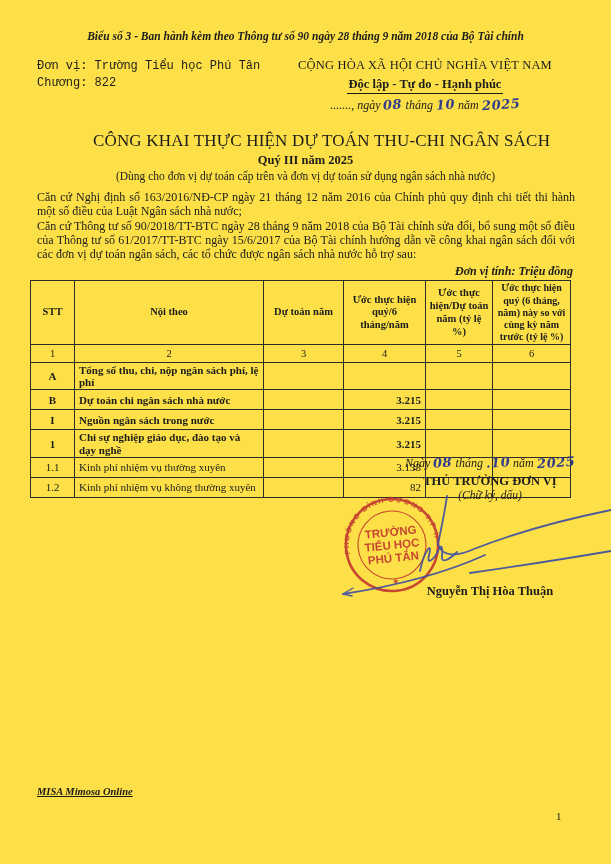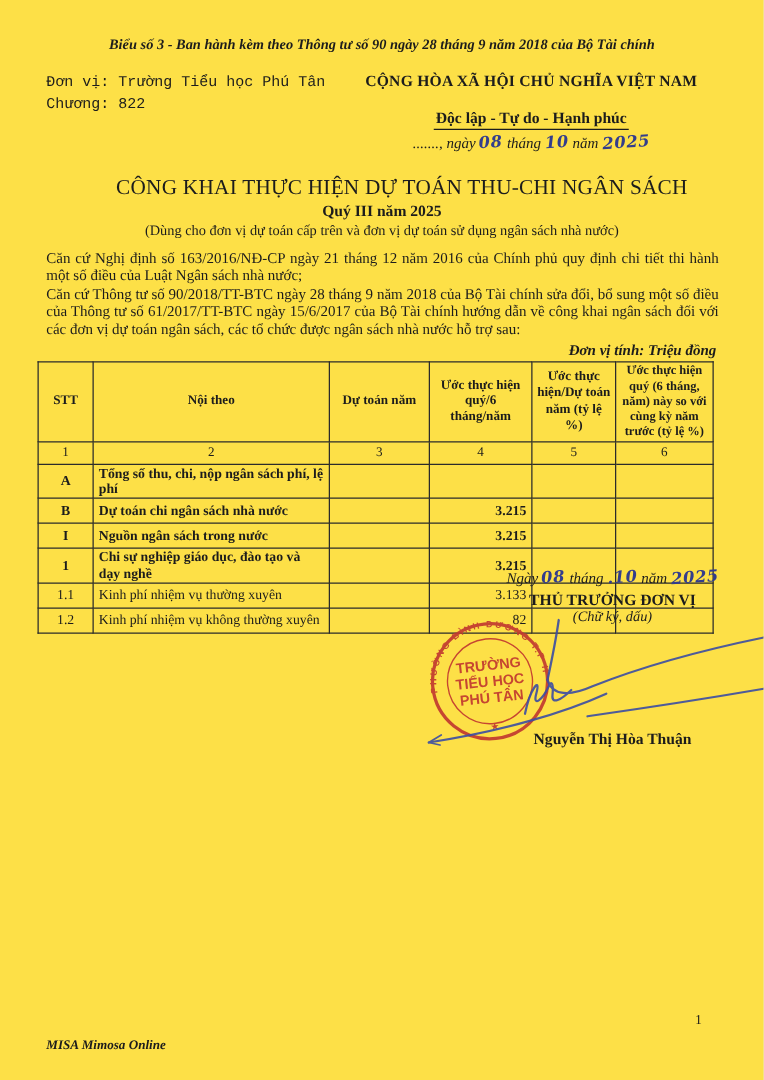--- a/index.html
+++ b/index.html
@@ -19,22 +19,22 @@
     font-weight:bold;
     font-style:italic;
   }
   .header-row{
     display:flex;
     justify-content:space-between;
     margin:16px 36px 0 37px;
   }
   .org-block{font-size:12px;line-height:1.45;font-family:Liberation Mono, monospace;}
   .national-block{text-align:center;font-size:12.5px;width:300px;}
-  .national-title{font-weight:bold;letter-spacing:.2px;}
-  .national-motto{font-weight:bold;display:inline-block;border-bottom:1.4px solid #1c1c1c;padding:0 2px 1px 2px;margin-top:14px;}
+  .national-title{font-weight:normal;letter-spacing:.2px;}
+  .national-motto{font-weight:bold;display:inline-block;border-bottom:1.4px solid #1c1c1c;padding:0 2px 1px 2px;margin-top:4px;}
   .date-line{font-style:italic;font-size:12px;margin-top:3px;}
   .hw{
     display:inline-block;
     font-family:"DejaVu Serif",serif;
     font-style:italic;
     font-weight:600;
     color:#333d8c;
     font-size:13px;
     transform:rotate(-4deg);
     letter-spacing:.5px;
@@ -98,22 +98,22 @@
   .sig-name{
     position:absolute;
     left:375px;top:584px;width:230px;
     text-align:center;
     font-weight:bold;
     font-size:12.5px;
   }
   .stamp-svg{position:absolute;left:342px;top:495px;opacity:.92;}
   .sign-svg{position:absolute;left:330px;top:478px;}
   .footer-left{
-    position:absolute;left:37px;top:831px;
-    font-size:10.5px;font-weight:bold;font-style:italic;
+    position:absolute;left:37px;top:786px;
+    font-size:10.5px;font-weight:bold;font-style:italic;text-decoration:underline;
   }
   .footer-page{
     position:absolute;left:556px;top:810px;
     font-size:11px;
   }
 </style>
 </head>
 <body>
 
 <div class="page">

